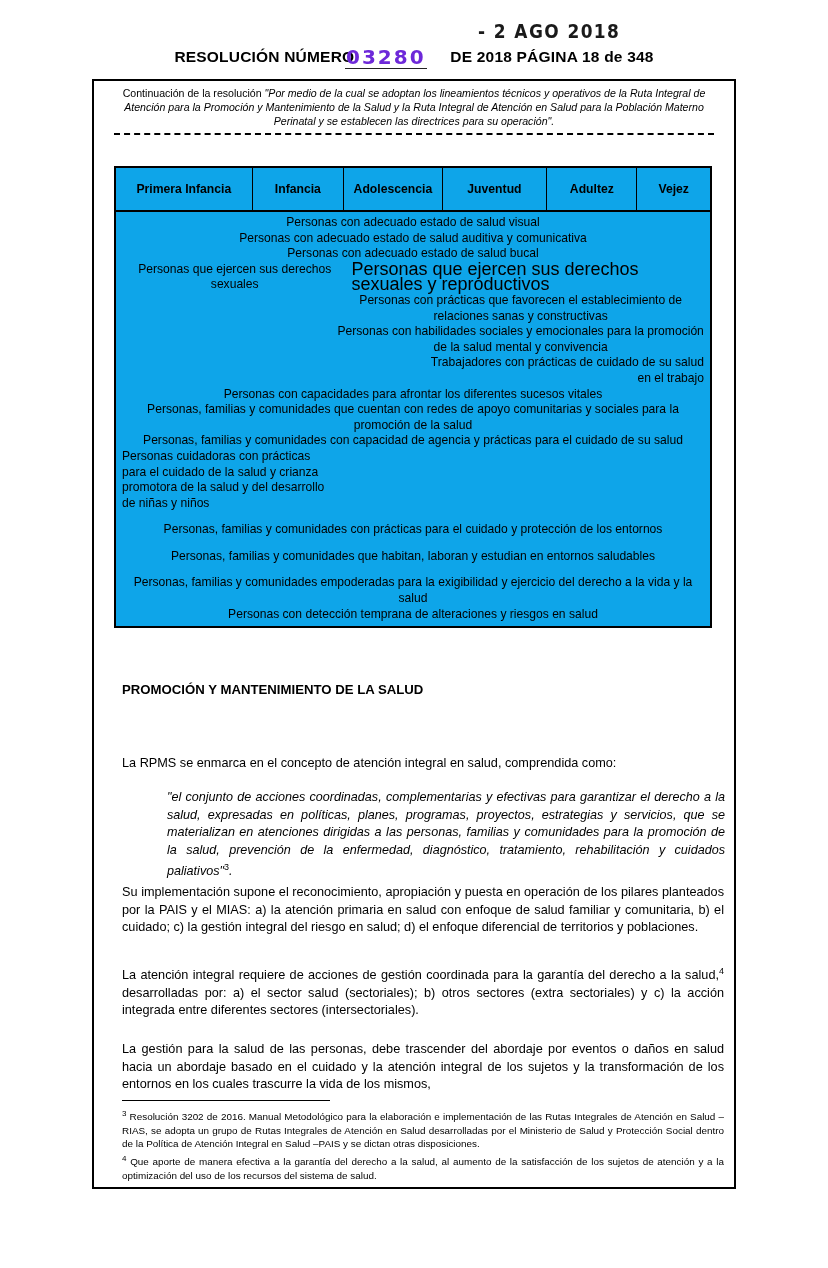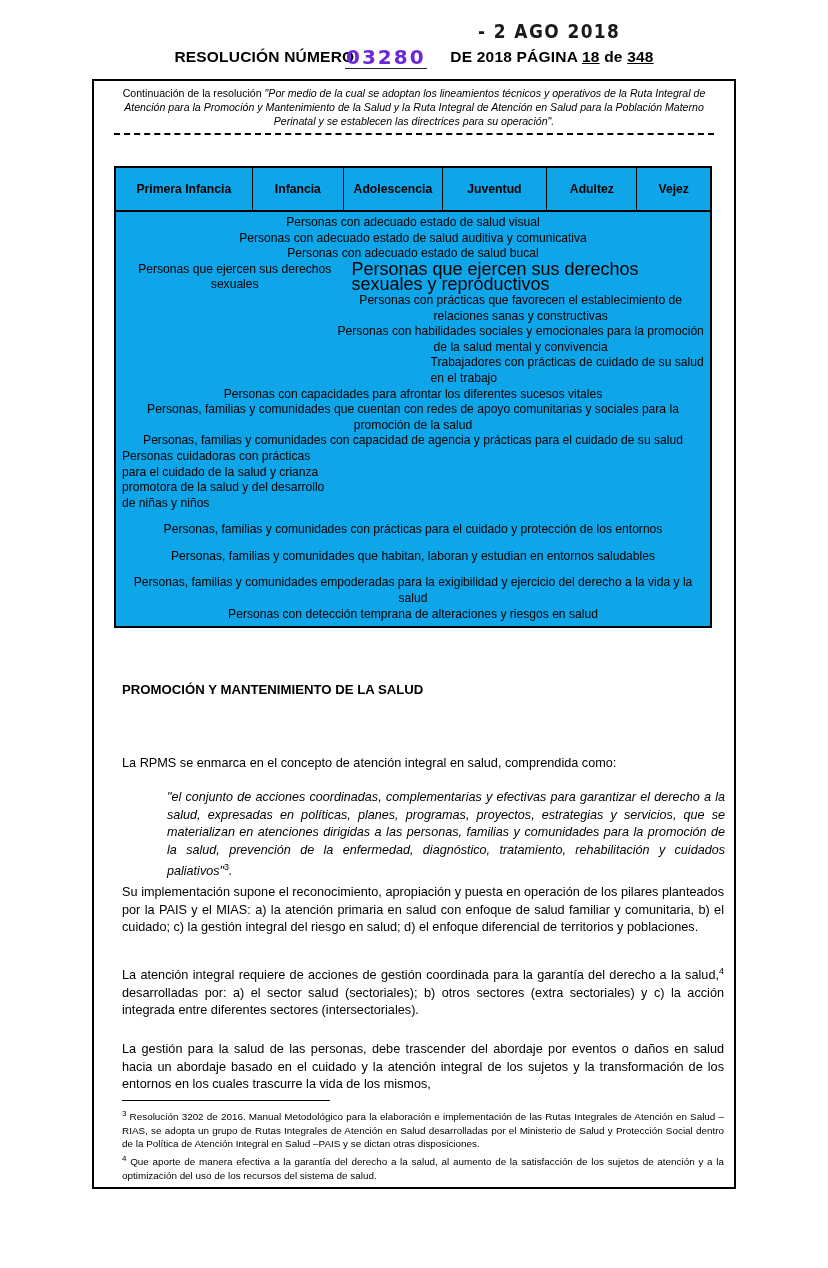--- a/index.html
+++ b/index.html
@@ -49,21 +49,21 @@
     position: absolute;
     left: 0;
     top: 28px;
     width: 828px;
     text-align: center;
     font-size: 15.5px;
     font-weight: bold;
     letter-spacing: 0.2px;
     white-space: nowrap;
   }
-  .res-line .u { text-decoration: underline; }
+  .res-line .u { }
   .stamp-number {
     position: absolute;
     left: 345px;
     top: 27px;
     font-family: "DejaVu Sans", sans-serif;
     font-size: 20px;
     font-weight: 700;
     letter-spacing: 2px;
     color: #6d28d9;
     border-bottom: 1.5px solid #222;
@@ -169,21 +169,21 @@
   .rowright {
     width: 63%;
     margin-left: 37%;
     text-align: center;
     font-size: 12.1px;
     line-height: 15.6px;
   }
   .rowright-narrow {
     width: 47%;
     margin-left: 53%;
-    text-align: left;
+    text-align: right;
     font-size: 12.1px;
     line-height: 15.6px;
   }
   .rowleft-narrow {
     width: 36%;
     text-align: left;
     font-size: 12.1px;
     line-height: 15.6px;
   }
 

